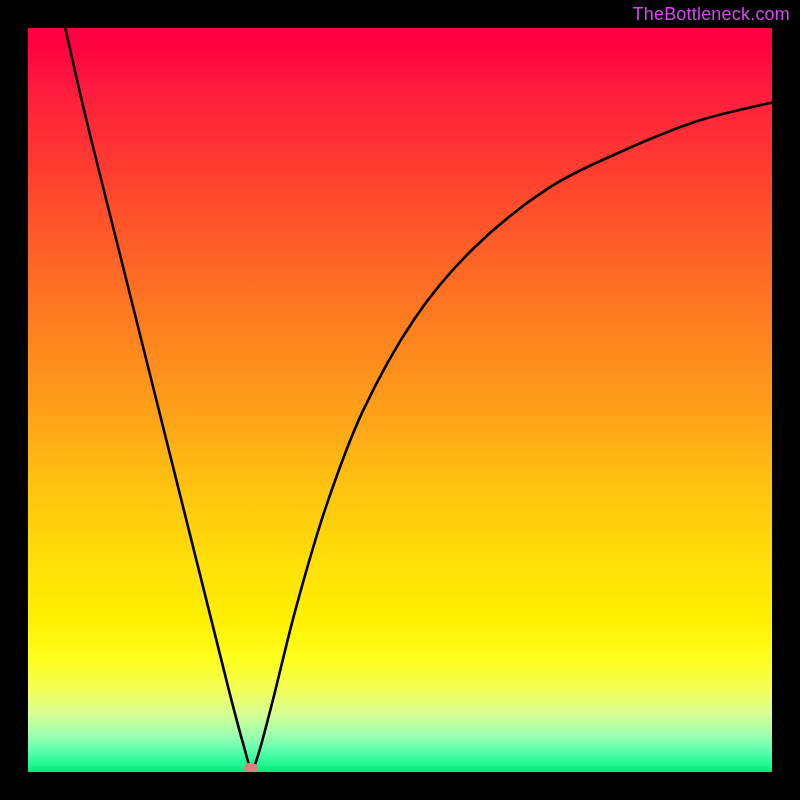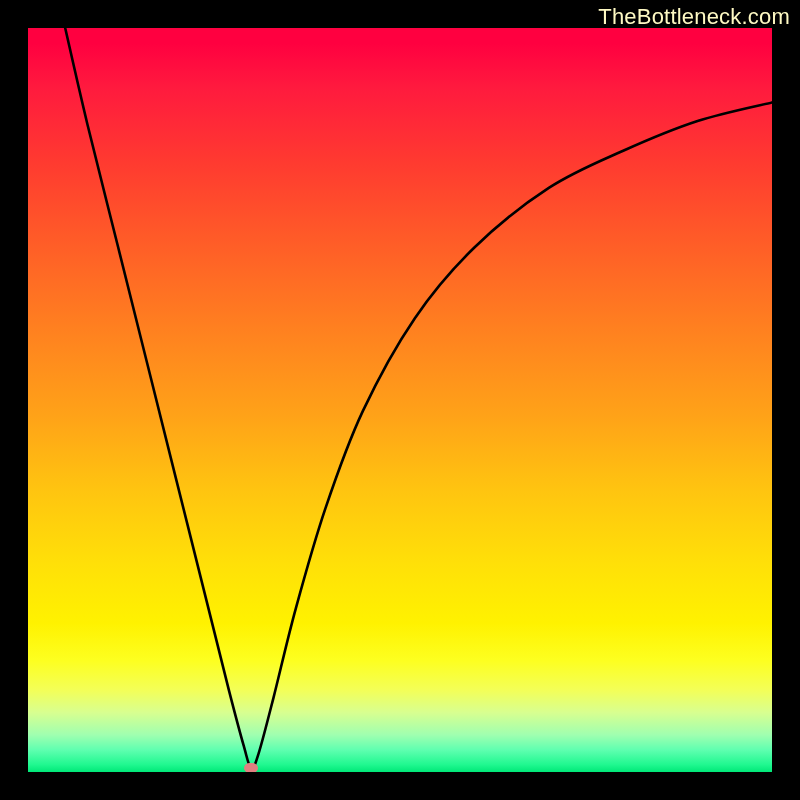--- a/index.html
+++ b/index.html
@@ -59,22 +59,22 @@
     width: 14px;
     height: 10px;
     background: #e08080;
     border-radius: 50% / 60%;
     transform: translate(-50%, -50%);
   }
   .watermark {
     position: absolute;
     top: 4px;
     right: 10px;
-    color: #fef9c3;
-    font-size: 22px;
+    color: #d946ef;
+    font-size: 18px;
     font-weight: 500;
     letter-spacing: 0.2px;
   }
 </style>
 </head>
 <body>
 
 <div class="outer">
   <div class="plot">
     <div class="gradient-bg"></div>

